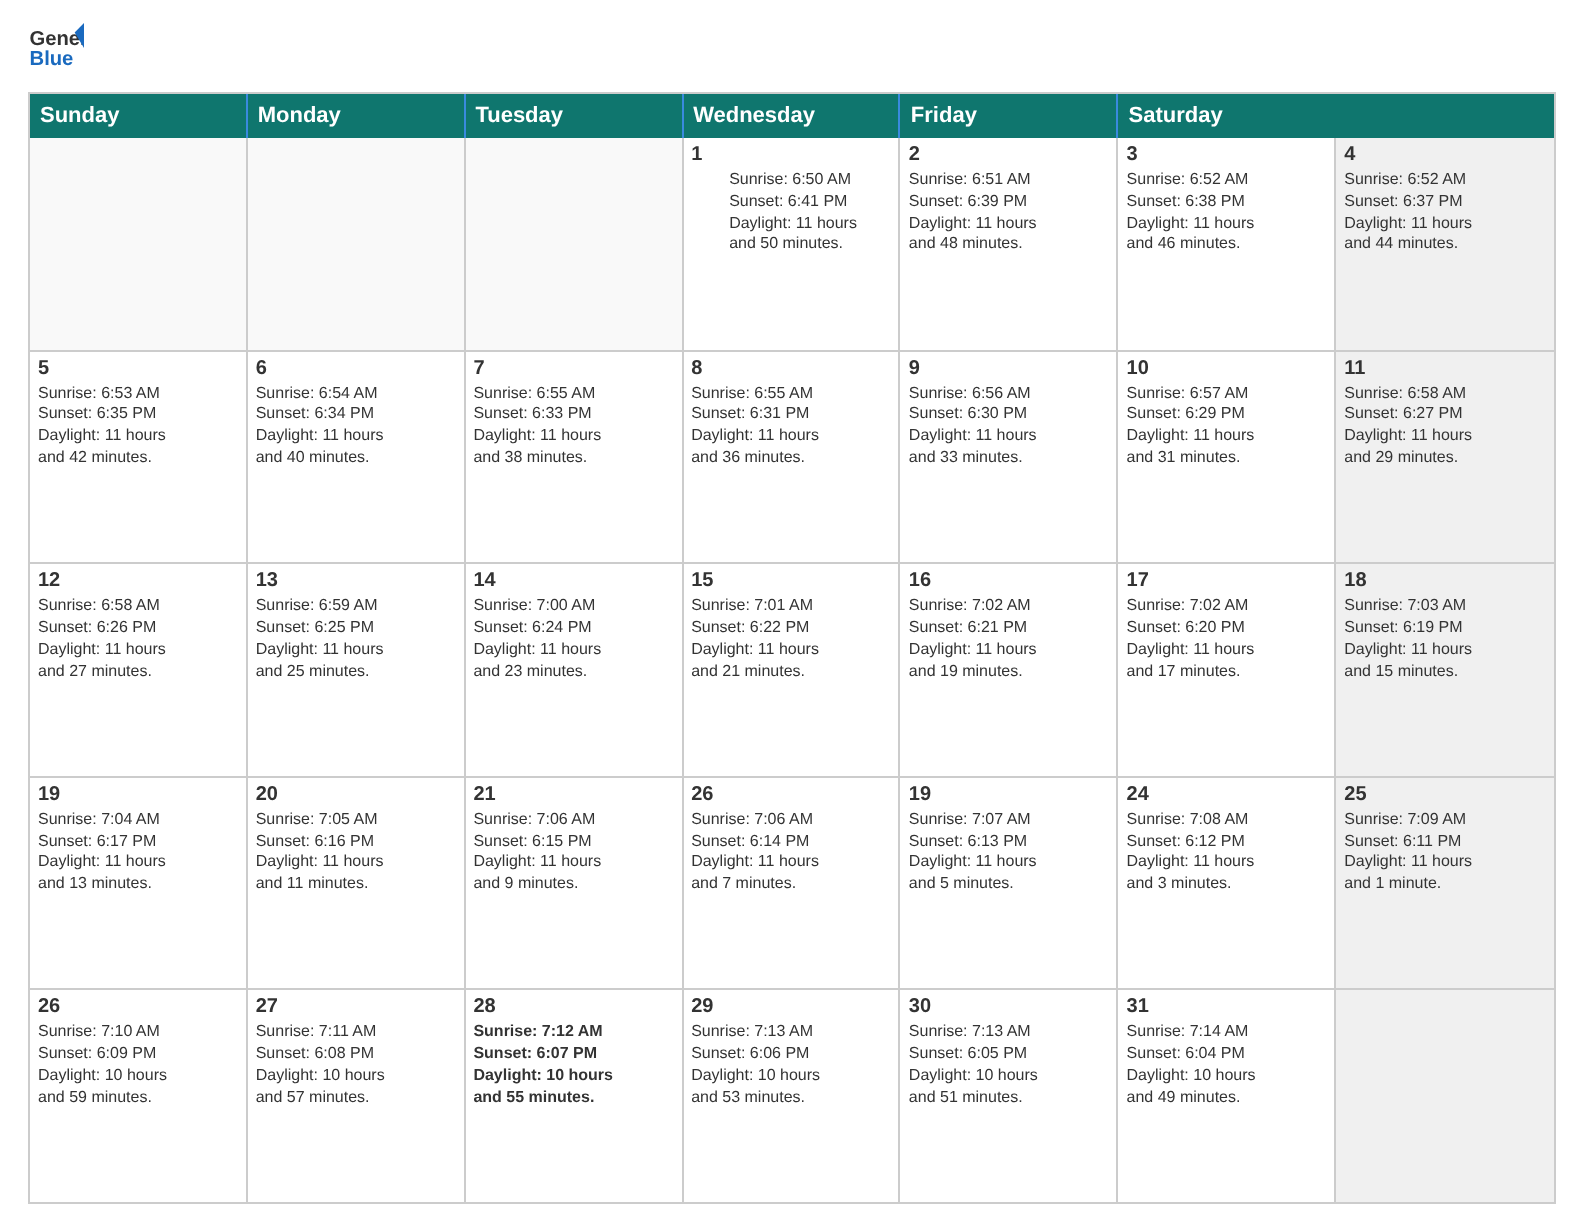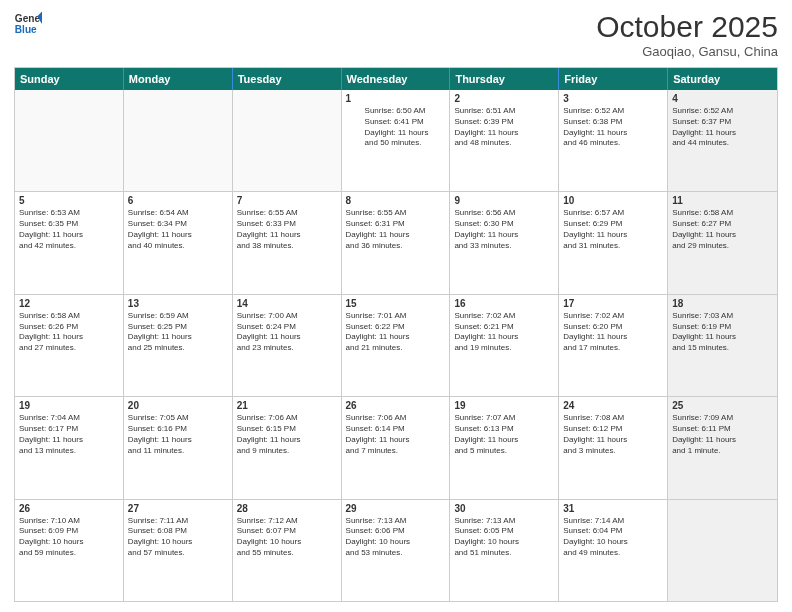--- a/index.html
+++ b/index.html
@@ -105,33 +105,28 @@
 
 <div class="page">
   <div class="header">
     <div class="logo">
       <svg class="logo-icon" viewBox="0 0 36 36">
         <text x="1" y="16" font-size="13" font-weight="bold" fill="#333" font-family="Arial">General</text>
         <text x="1" y="29" font-size="13" font-weight="bold" fill="#1a6abf" font-family="Arial">Blue</text>
         <polygon points="30,8 36,2 36,18" fill="#1a6abf"></polygon>
       </svg>
     </div>
-    <div class="title-block">
-      <div class="month-title">October 2025</div>
-      <div class="location">Gaoqiao, Gansu, China</div>
-    </div>
   </div>
 
   <div class="calendar">
     <div class="cal-header">
     <div class="cal-header-cell">Sunday</div>
         <div class="cal-header-cell">Monday</div>
         <div class="cal-header-cell">Tuesday</div>
         <div class="cal-header-cell">Wednesday</div>
-        <div class="cal-header-cell">Thursday</div>
         <div class="cal-header-cell">Friday</div>
         <div class="cal-header-cell">Saturday</div>
       </div>
     <div class="cal-body">
     <div class="cal-row">
           <div class="cal-cell empty"></div>
           <div class="cal-cell empty"></div>
           <div class="cal-cell empty"></div>
           <div class="cal-cell">
             <span class="day-num">1</span>
@@ -325,21 +320,21 @@
           </div>
           <div class="cal-cell">
             <span class="day-num">27</span>
             <div class="cell-text" style="white-space: pre-line;">Sunrise: 7:11 AM
 Sunset: 6:08 PM
 Daylight: 10 hours
 and 57 minutes.</div>
           </div>
           <div class="cal-cell">
             <span class="day-num">28</span>
-            <div class="cell-text" style="white-space: pre-line;">Sunrise: 7:12 AM
+            <div class="cell-text" style="white-space: pre-line; font-weight: bold;">Sunrise: 7:12 AM
 Sunset: 6:07 PM
 Daylight: 10 hours
 and 55 minutes.</div>
           </div>
           <div class="cal-cell">
             <span class="day-num">29</span>
             <div class="cell-text" style="white-space: pre-line;">Sunrise: 7:13 AM
 Sunset: 6:06 PM
 Daylight: 10 hours
 and 53 minutes.</div>

